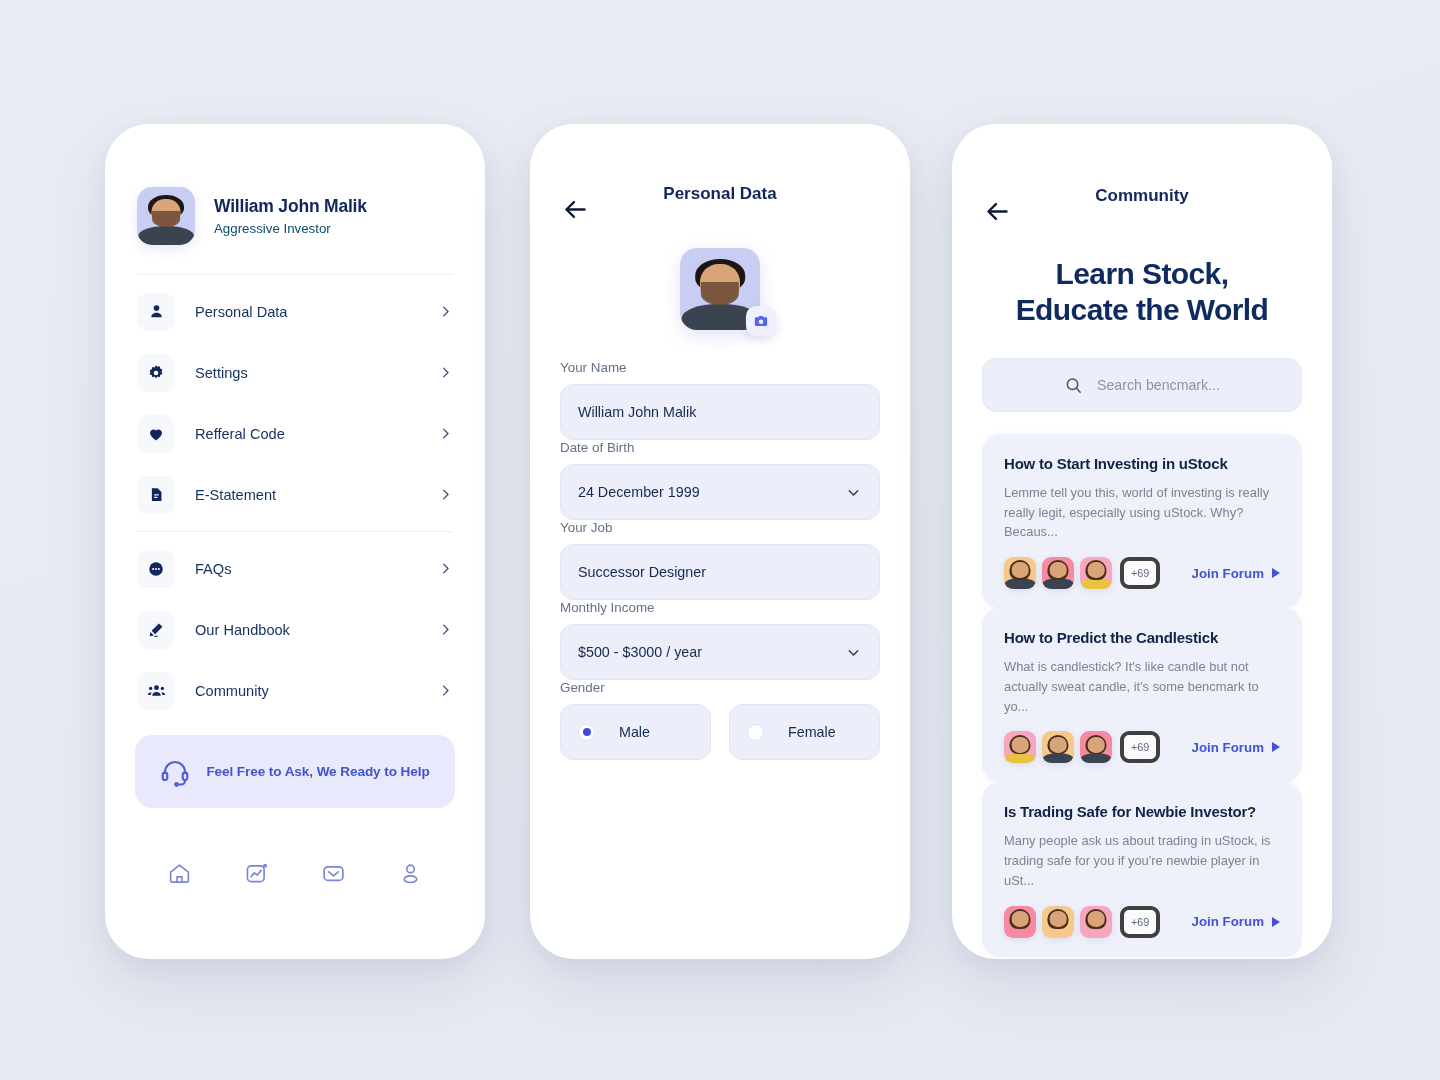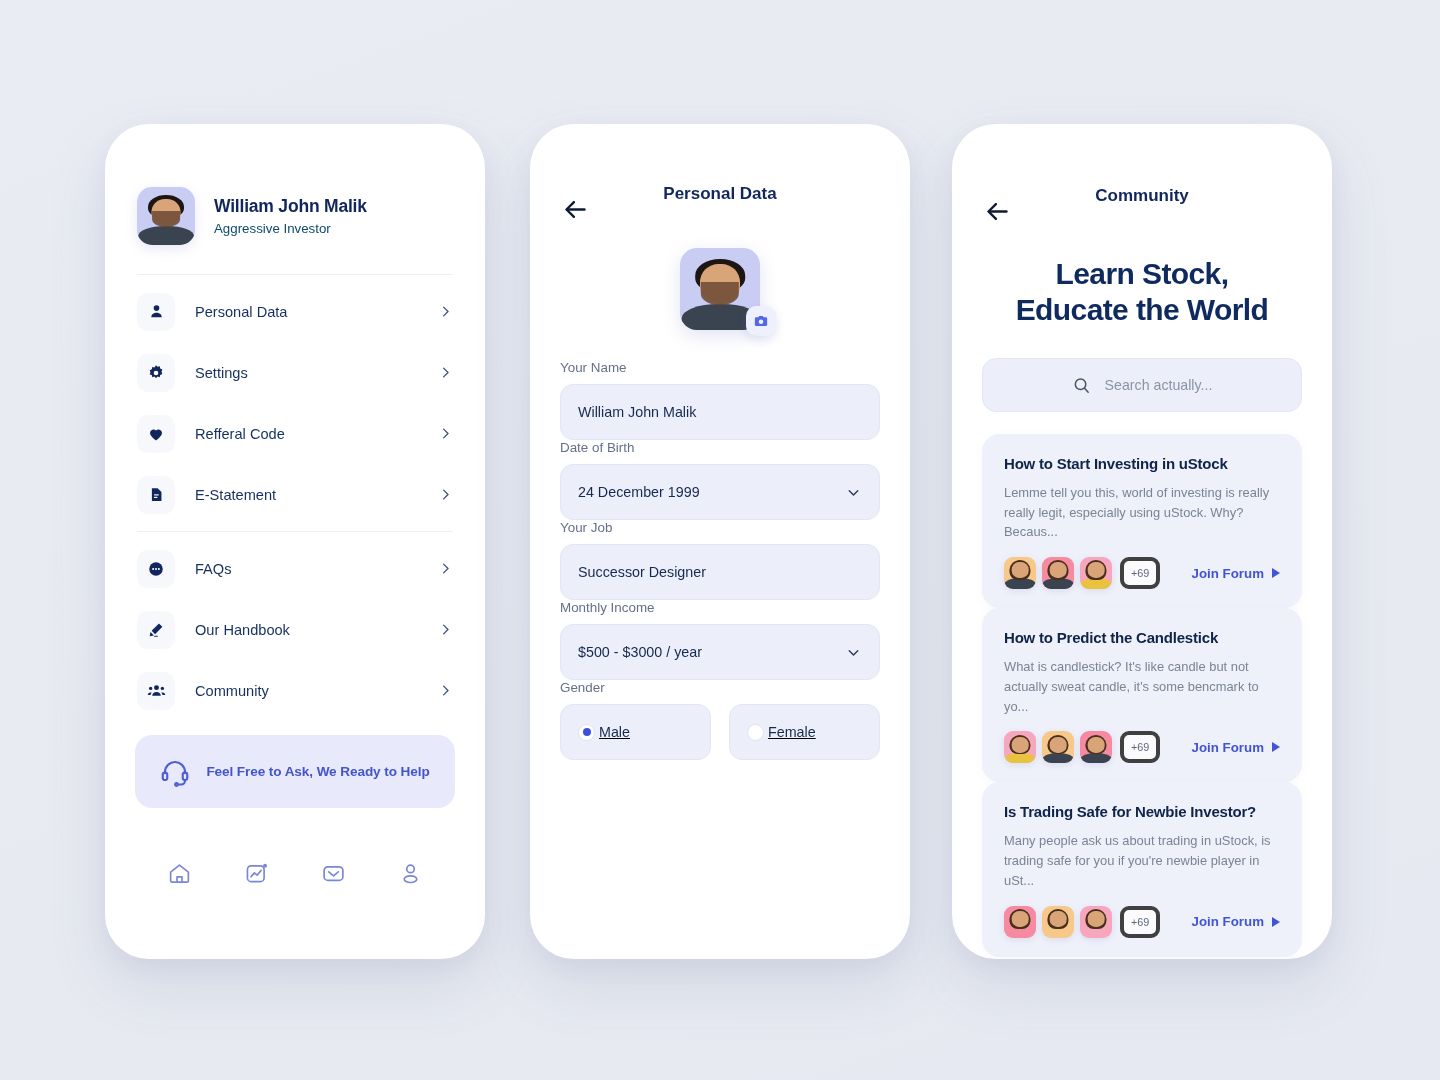--- a/index.html
+++ b/index.html
@@ -111,23 +111,22 @@
     display:flex; align-items:center; padding: 0 17px;
     cursor:text;
   }
   .fld-val { font-size: 14.3px; color: #16294f; }
   .fld-chev { margin-left:auto; color:#2a3a5c; display:flex; }
 
   .gender-row { display:flex; gap: 18px; }
   .gender-opt {
     flex: 1; height: 56px; border-radius: 13px;
     background: #eceffa; border:1px solid #e2e6f3;
-    display:flex; align-items:center; padding: 0 17px; gap: 4px;
+    display:flex; align-items:center; padding: 0 17px; gap: 24px;
     cursor:pointer;
-    text-decoration:underline;
   }
   .radio { width: 17px; height:17px; border-radius:50%; background:#fff; border:1px solid #dfe3f0; display:flex; align-items:center; justify-content:center; flex:none; }
   .radio.on::after { content:""; width:8px; height:8px; border-radius:50%; background:#3d4fe0; }
   .gender-lbl { font-size:14.3px; color:#16294f; }
 
   
   .p3-head { display:flex; align-items:center; padding: 62px 32px 0 32px; position:relative; height:112px; }
   .p3-title { position:absolute; left:0; right:0; text-align:center; font-size:17px; font-weight:700; color:#10265c; top:62px; pointer-events:none; }
   .hero {
     text-align:center; font-size: 30px; line-height: 1.2;
@@ -457,21 +456,21 @@
       <div>Educate the World</div>
     </div>
 
     <div class="search-bar">
       <span style="color:#4a5263;display:flex;">
         <svg width="19" height="19" viewBox="0 0 24 24" fill="none" stroke="currentColor" stroke-width="1.9" stroke-linecap="round">
               <circle cx="10.8" cy="10.4" r="6.6"></circle>
               <line x1="15.8" y1="15.6" x2="20.4" y2="20.4"></line>
             </svg>
       </span>
-      <span class="search-ph">Search actually...</span>
+      <span class="search-ph">Search bencmark...</span>
     </div>
 
     <div class="cards">
 
       <div class="fcard">
         <div class="fc-title">How to Start Investing in uStock</div>
         <div class="fc-desc">Lemme tell you this, world of investing is really really legit, especially using uStock. Why? Becaus...</div>
         <div class="fc-foot">
           <div class="stack">
             <span class="av" style="background:#f6c98a;">

